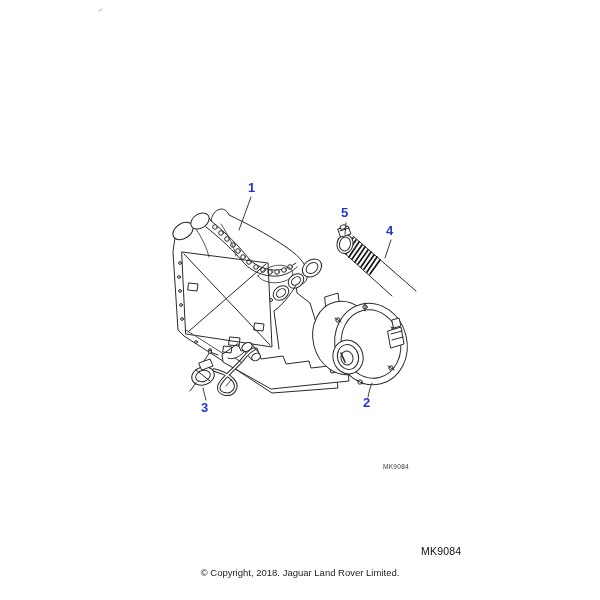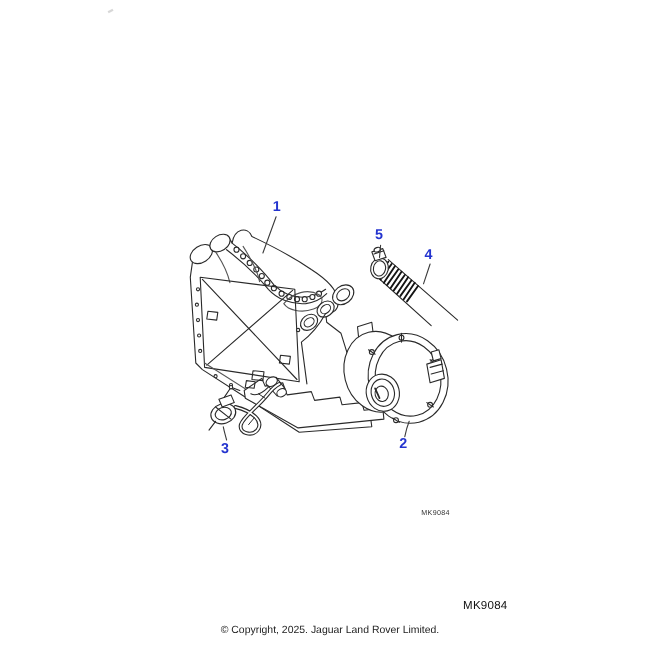--- a/index.html
+++ b/index.html
@@ -190,14 +190,14 @@
   </svg>
 
   <span class="callout callout-1">1</span>
   <span class="callout callout-2">2</span>
   <span class="callout callout-3">3</span>
   <span class="callout callout-4">4</span>
   <span class="callout callout-5">5</span>
 
   <div class="watermark">MK9084</div>
   <div class="code">MK9084</div>
-  <div class="copyright">© Copyright, 2025. Jaguar Land Rover Limited.</div>
+  <div class="copyright">© Copyright, 2018. Jaguar Land Rover Limited.</div>
 </div>
 
 </body></html>

